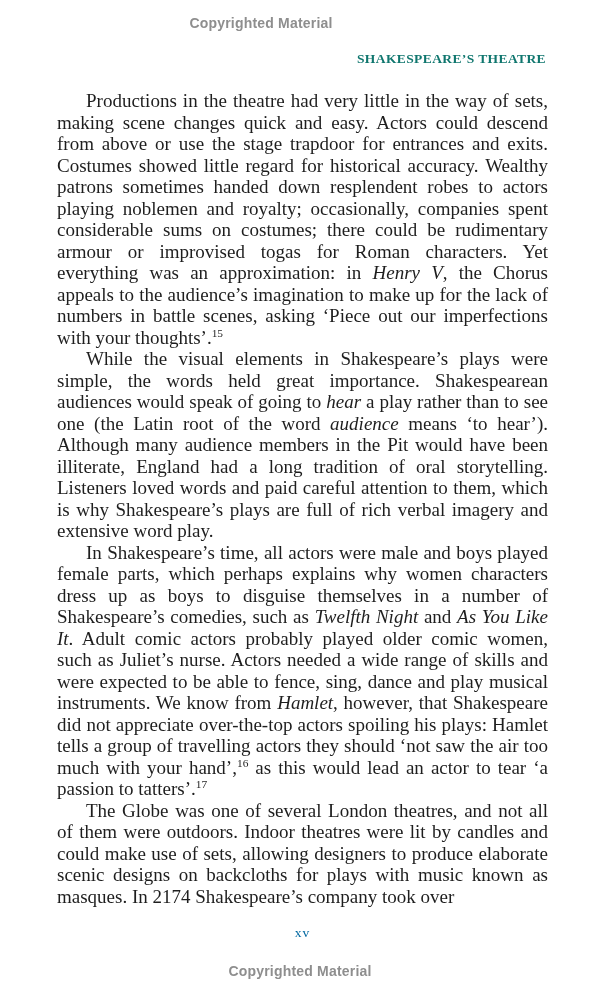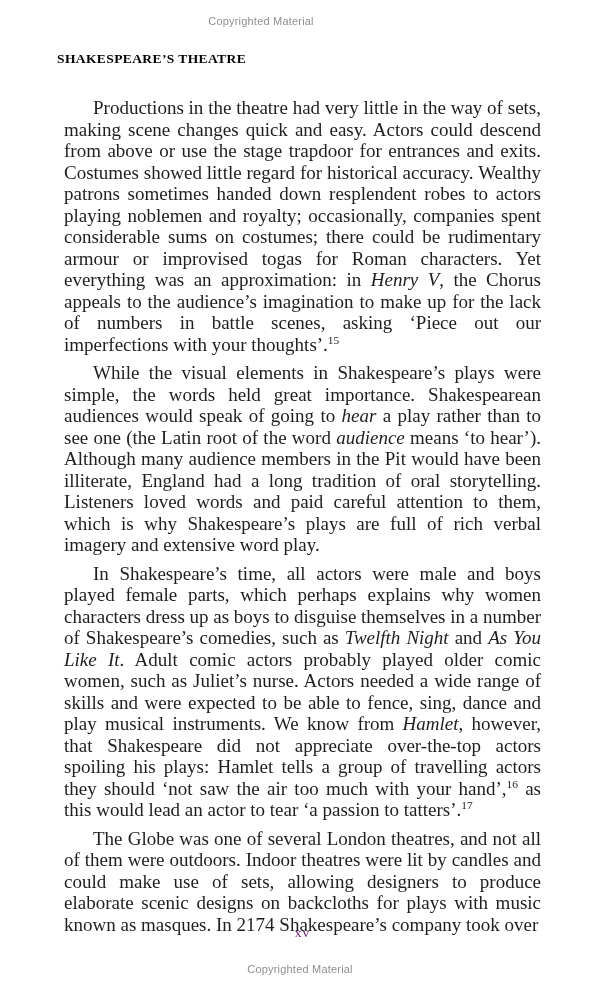--- a/index.html
+++ b/index.html
@@ -12,22 +12,22 @@
     width: 600px;
     height: 1001px;
     background: #ffffff;
     overflow: hidden;
     font-family: "Liberation Serif", serif;
     color: #1e1e1e;
   }
   .banner {
     position: absolute;
     font-family: "Liberation Sans", sans-serif;
-    font-weight: 400;
-    font-size: 11px;
+    font-weight: 700;
+    font-size: 14px;
     color: #8e8e8e;
     letter-spacing: 0.2px;
     white-space: nowrap;
   }
   .banner-top {
     top: 15px;
     left: 0;
     width: 522px;
     text-align: center;
   }
@@ -35,60 +35,60 @@
     top: 963px;
     left: 0;
     width: 600px;
     text-align: center;
   }
   .running-head {
     position: absolute;
     top: 51px;
     left: 57px;
     width: 489px;
-    text-align: left;
+    text-align: right;
     font-family: "Liberation Serif", serif;
     font-weight: 700;
     font-size: 13.5px;
     letter-spacing: 0.4px;
-    color: #000000;
+    color: #0f766e;
     white-space: nowrap;
   }
   .body-text {
     position: absolute;
     top: 90px;
     left: 57px;
     width: 491px;
     font-size: 19px;
     line-height: 21.5px;
     text-align: justify;
     color: #1e1e1e;
   }
   .body-text p {
-    margin: 7px;
+    margin: 0;
     text-indent: 29px;
   }
   .it {
     font-style: italic;
   }
   .body-text sup {
     font-size: 0.6em;
     line-height: 0;
     vertical-align: super;
   }
   .page-number {
     position: absolute;
     top: 925px;
     left: 57px;
     width: 491px;
     text-align: center;
     font-family: "Liberation Serif", serif;
     font-size: 13.5px;
     letter-spacing: 1px;
-    color: #701a75;
+    color: #0369a1;
   }
 </style>
 </head>
 <body>
 
 <div class="page">
 
   <div class="banner banner-top">Copyrighted Material</div>
 
   <div class="running-head">SHAKESPEARE’S THEATRE</div>

